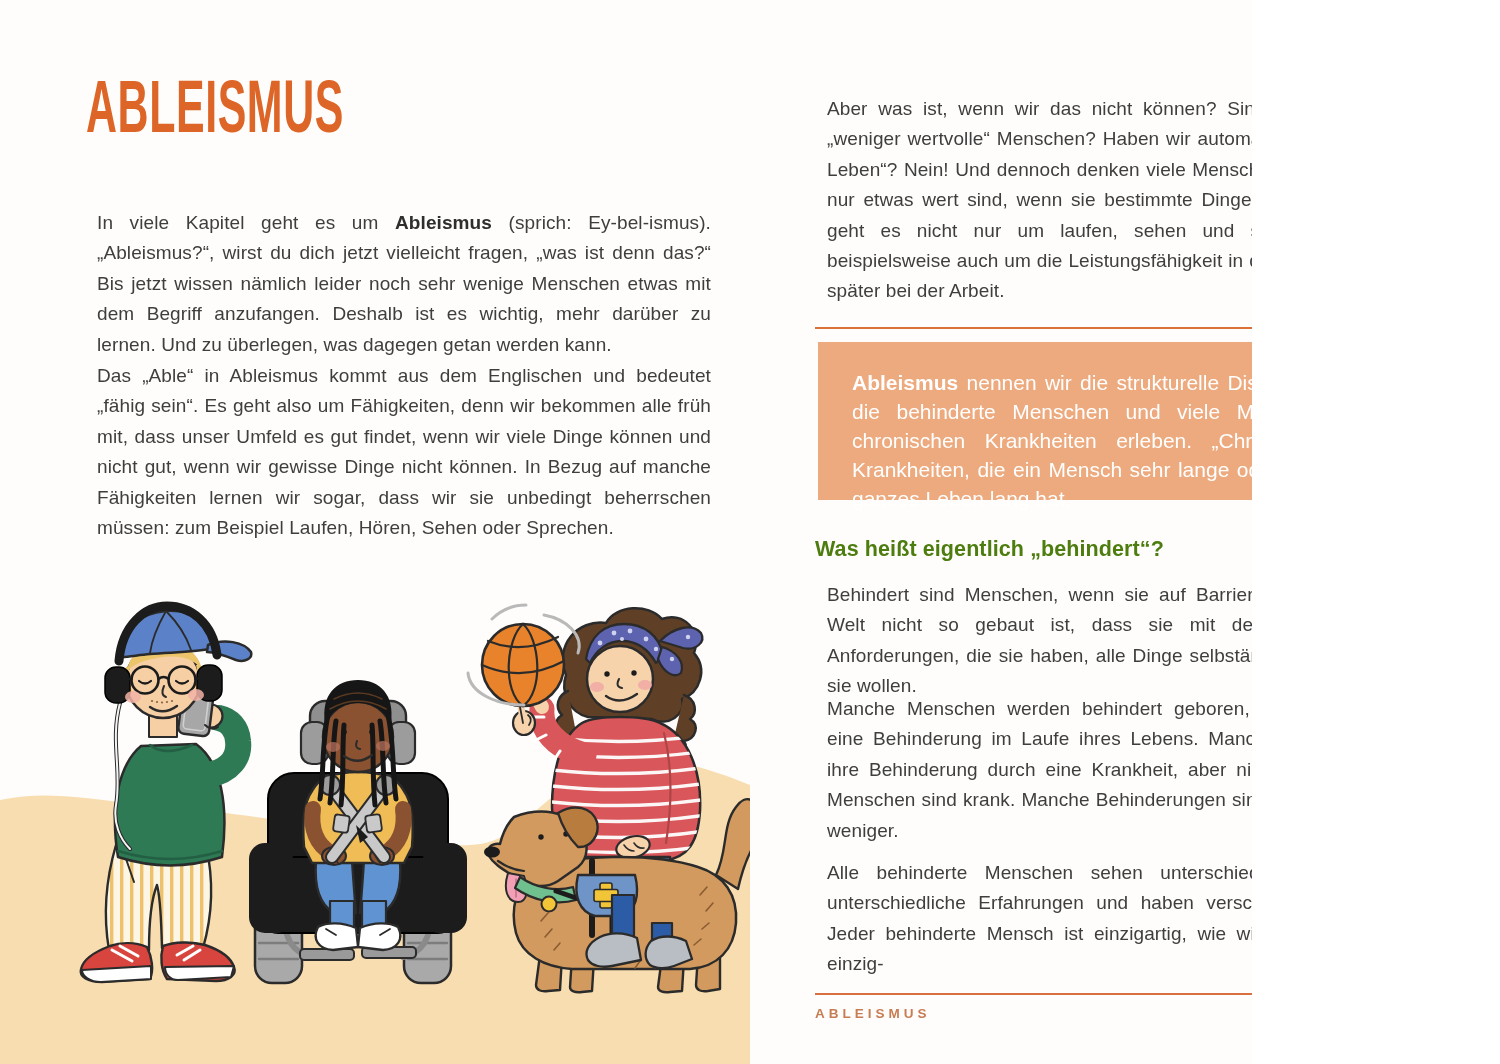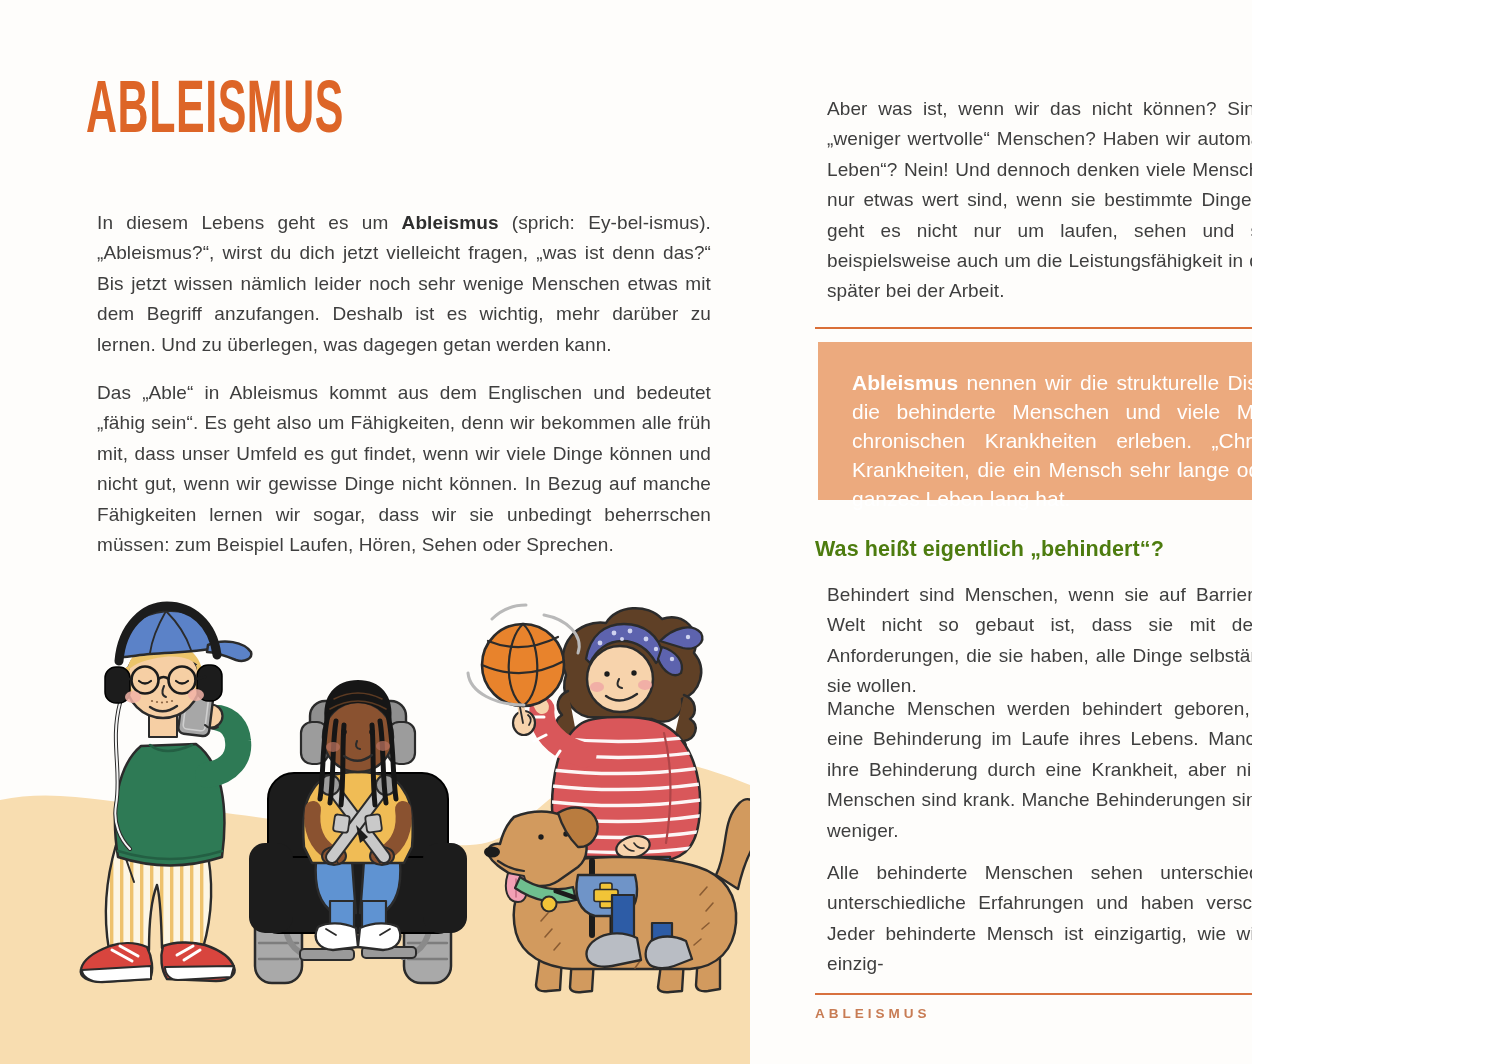--- a/index.html
+++ b/index.html
@@ -20,21 +20,21 @@
     transform:scaleX(0.58); transform-origin:left top;
   }
 
   .body {
     margin:12px; font-size:19px; line-height:30.4px;
     color:#3e3e3e; text-align:justify; letter-spacing:0.1px;
   }
   .body strong { font-weight:700; color:#2e2e2e; }
 
   .intro { position:absolute; left:85px; top:196px; width:614px; }
-  .para2 { position:absolute; left:85px; top:366px; width:614px; }
+  .para2 { position:absolute; left:85px; top:349px; width:614px; }
 
   .illustration { position:absolute; left:0; top:595px; width:750px; height:469px; }
 
   .rp-body { position:absolute; left:65px; width:601px; }
   .rp-para1 { top:82px; }
 
   .divider {
     position:absolute; left:65px; top:327px; width:594px;
     border-top:2px solid #da6f38;
   }
@@ -74,21 +74,21 @@
 </style>
 </head>
 <body>
 
 <div class="spread">
 
   <section class="page page-left">
 
     <h1 class="title">ABLEISMUS</h1>
 
-    <p class="body intro"><span>In diesem Lebens geht es um </span><strong>Ableismus</strong><span> (sprich: Ey-bel-ismus). „Ableismus?“, wirst du dich jetzt vielleicht fragen, „was ist denn das?“ Bis jetzt wissen nämlich leider noch sehr wenige Menschen etwas mit dem Begriff anzufangen. Deshalb ist es wichtig, mehr darüber zu lernen. Und zu überlegen, was dagegen getan werden kann.</span></p>
+    <p class="body intro"><span>In viele Kapitel geht es um </span><strong>Ableismus</strong><span> (sprich: Ey-bel-ismus). „Ableismus?“, wirst du dich jetzt vielleicht fragen, „was ist denn das?“ Bis jetzt wissen nämlich leider noch sehr wenige Menschen etwas mit dem Begriff anzufangen. Deshalb ist es wichtig, mehr darüber zu lernen. Und zu überlegen, was dagegen getan werden kann.</span></p>
 
     <p class="body para2">Das „Able“ in Ableismus kommt aus dem Englischen und bedeutet „fähig sein“. Es geht also um Fähigkeiten, denn wir bekommen alle früh mit, dass unser Umfeld es gut findet, wenn wir viele Dinge können und nicht gut, wenn wir gewisse Dinge nicht können. In Bezug auf manche Fähigkeiten lernen wir sogar, dass wir sie unbedingt beherrschen müssen: zum Beispiel Laufen, Hören, Sehen oder Sprechen.</p>
 
     <svg class="illustration" viewBox="0 0 750 469" xmlns="http://www.w3.org/2000/svg">
       <defs>
         <pattern id="pantStripes" width="10" height="10" patternUnits="userSpaceOnUse">
           <rect width="10" height="10" fill="#fdf6e4"></rect>
           <rect x="0" width="3.4" height="10" fill="#eec26d"></rect>
         </pattern>
         <clipPath id="torsoClip">

